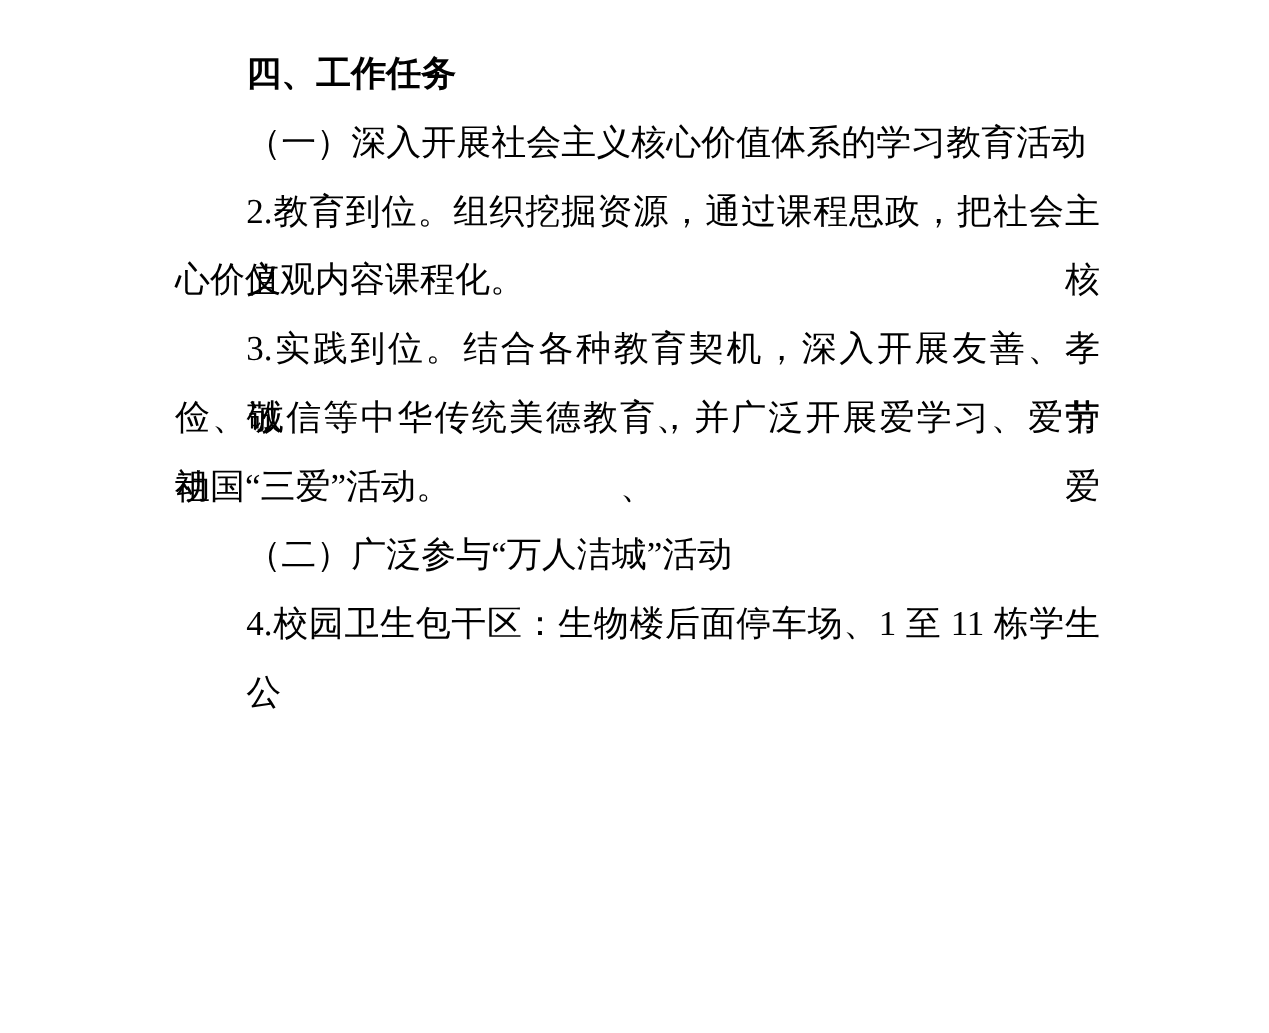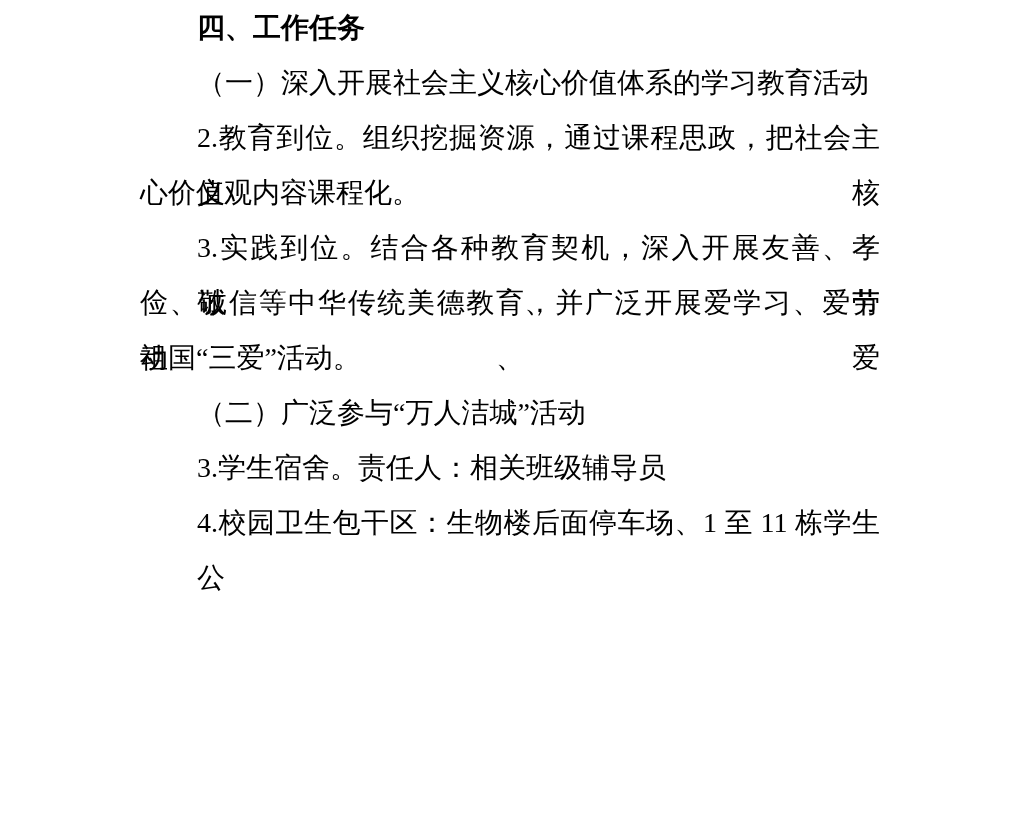--- a/index.html
+++ b/index.html
@@ -17,20 +17,21 @@
   .page {
     position: relative;
     width: 1015px;
     height: 826px;
     background: #ffffff;
     box-sizing: border-box;
     padding: 0 135px 0 140px;
   }
   .doc {
     width: 740px;
+    margin-top: 32px;
   }
   .line {
     height: 55px;
     line-height: 55px;
     font-size: 28px;
     white-space: nowrap;
     letter-spacing: 0px;
   }
   
   .indent {
@@ -52,16 +53,15 @@
 <div class="page">
   <div class="doc">
     <div class="line indent bold">四、工作任务</div>
     <div class="line indent">（一）深入开展社会主义核心价值体系的学习教育活动</div>
     <div class="line indent fill">2.教育到位。组织挖掘资源，通过课程思政，把社会主义核</div>
     <div class="line">心价值观内容课程化。</div>
     <div class="line indent fill">3.实践到位。结合各种教育契机，深入开展友善、孝敬、节</div>
     <div class="line fill">俭、诚信等中华传统美德教育，并广泛开展爱学习、爱劳动、爱</div>
     <div class="line">祖国“三爱”活动。</div>
     <div class="line indent">（二）广泛参与“万人洁城”活动</div>
-    <div class="line indent">3.学生宿舍。责任人：相关班级辅导员</div>
     <div class="line indent fill">4.校园卫生包干区：生物楼后面停车场、1 至 11 栋学生公</div>
   </div>
 </div>
 
 </body></html>

